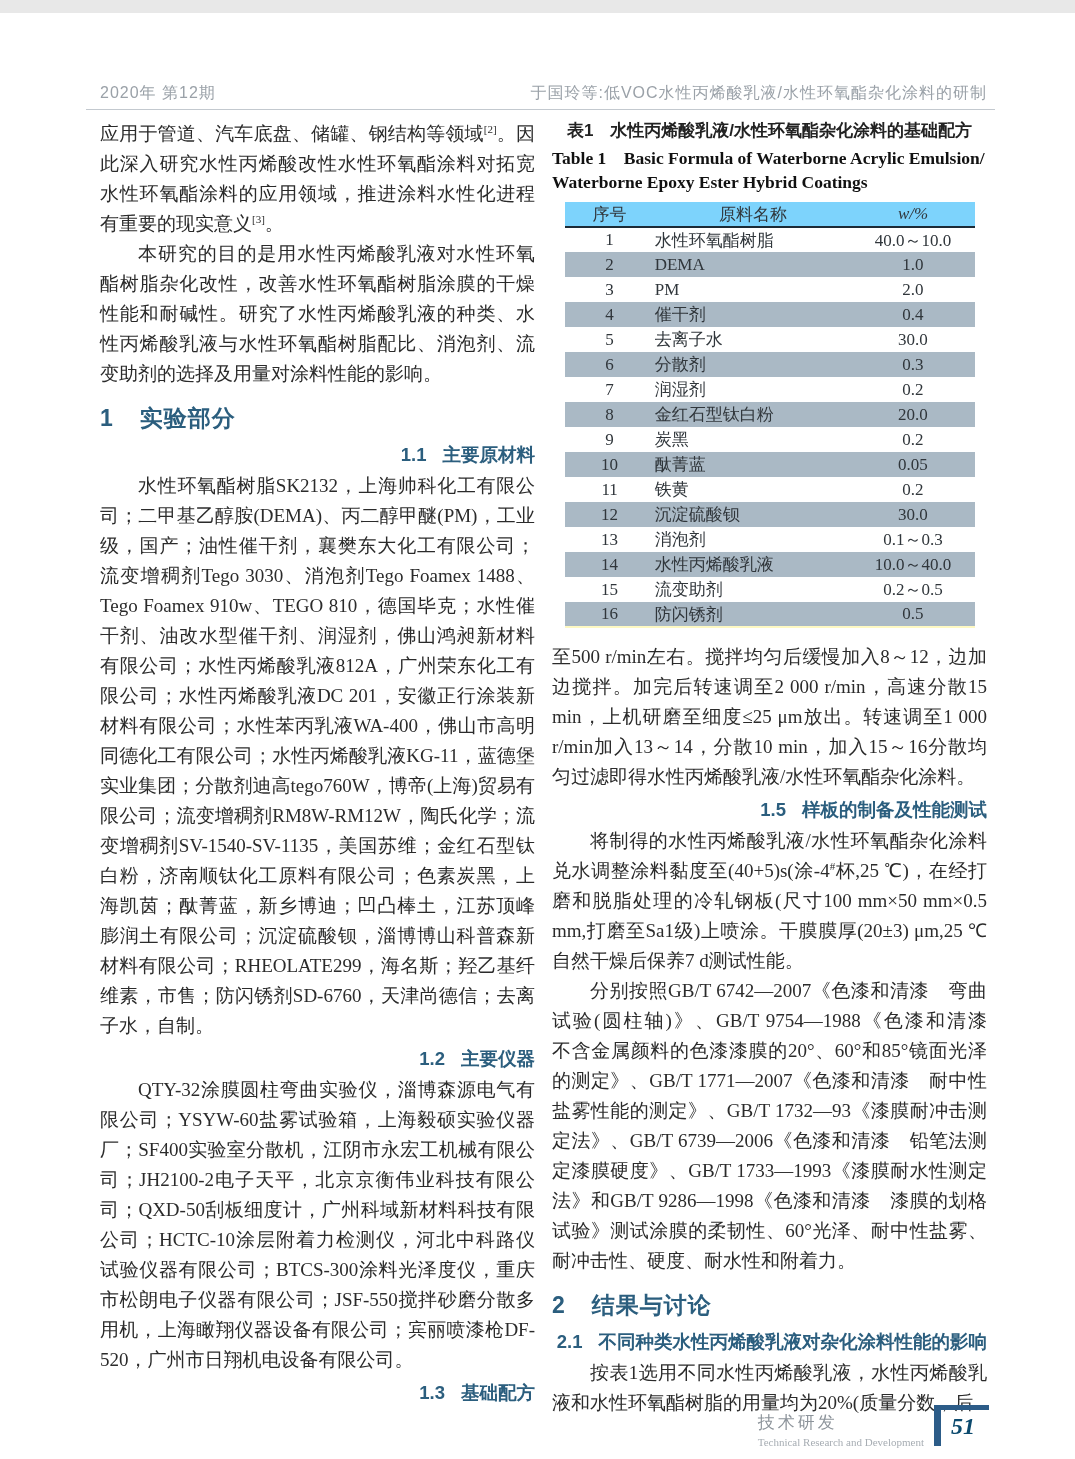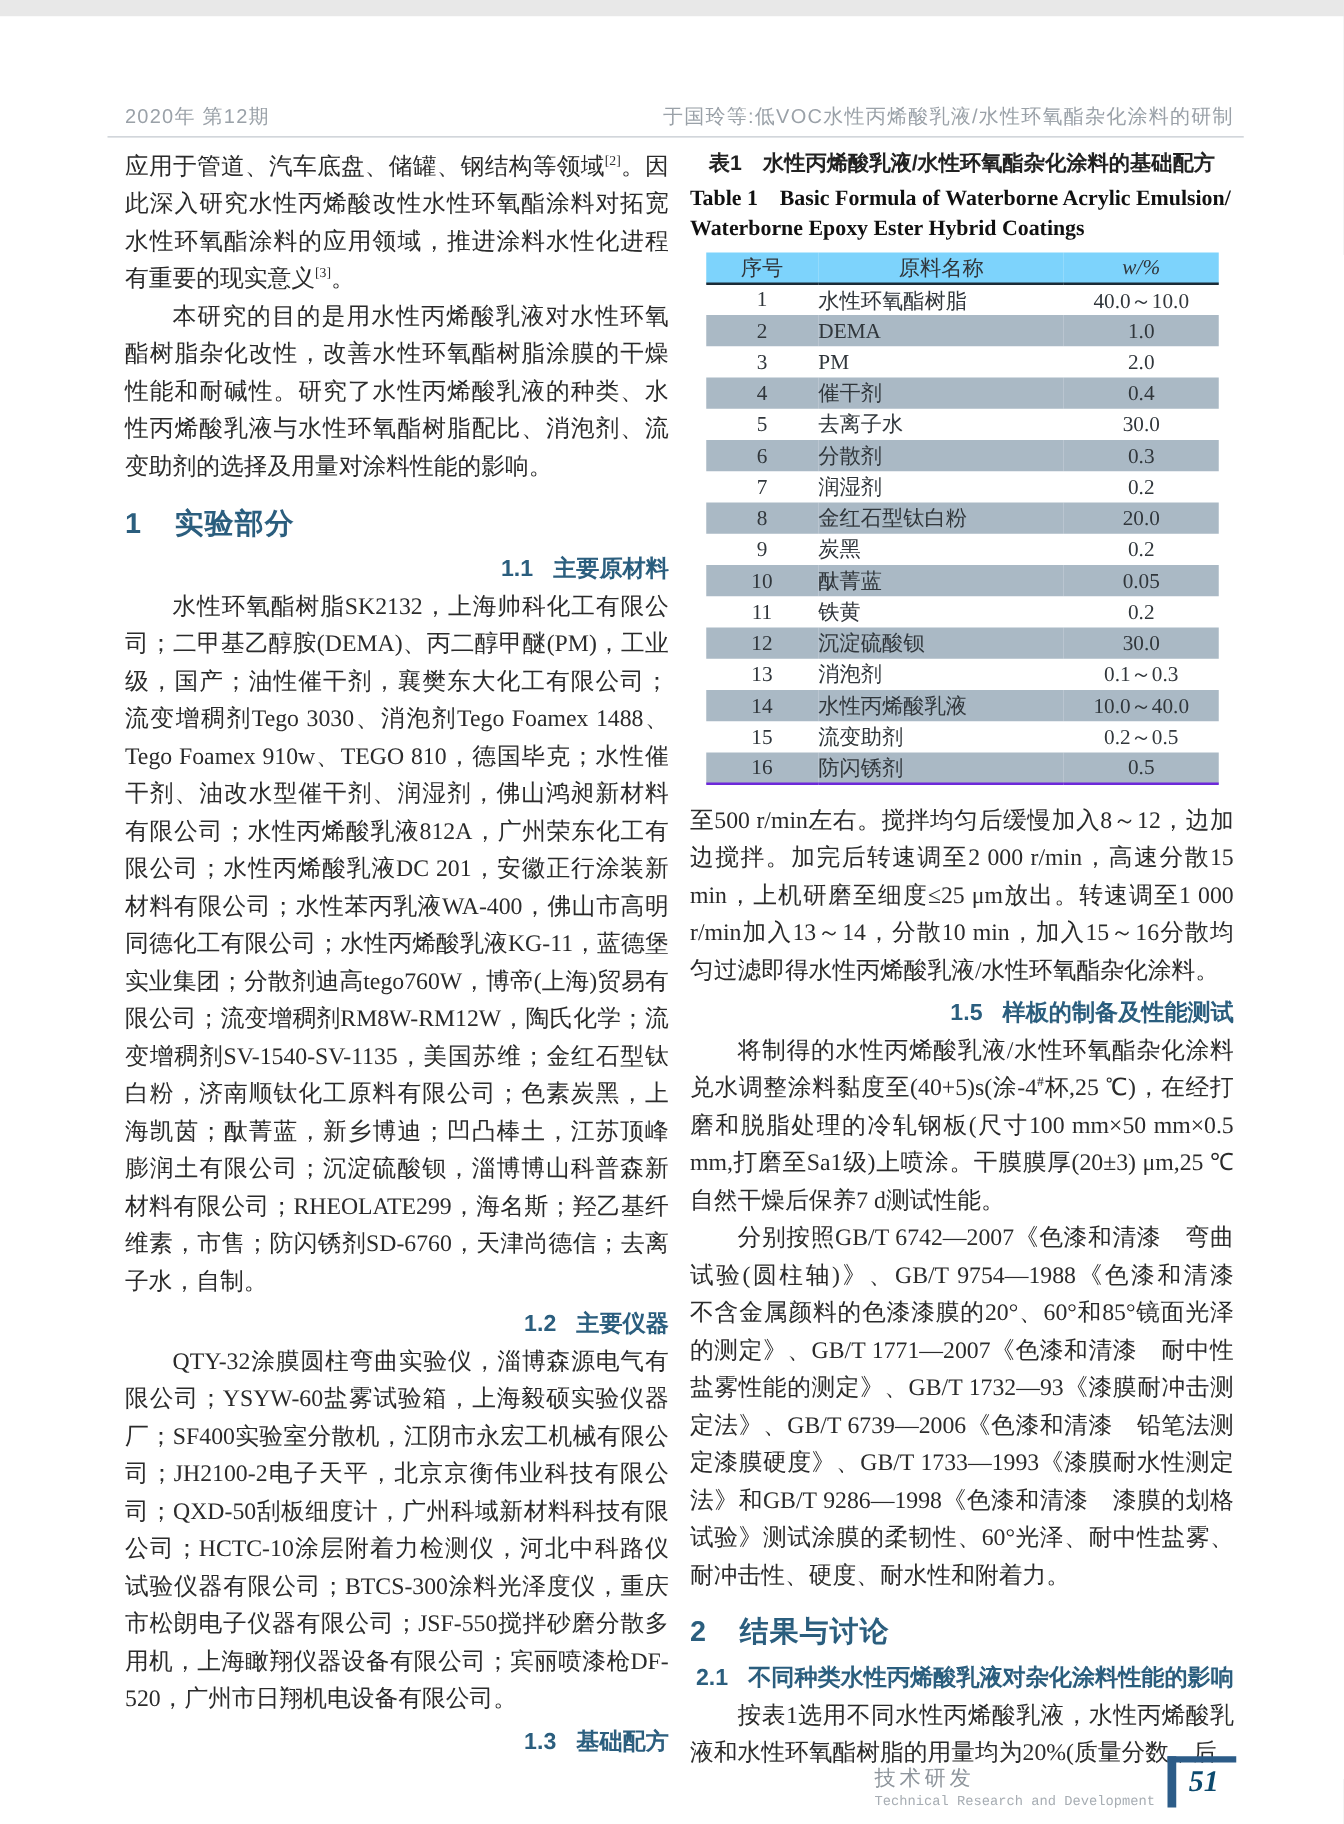--- a/index.html
+++ b/index.html
@@ -92,21 +92,21 @@
   }
   table.formula th, table.formula td {
     height: 25px;
     padding: 0;
     font-weight: normal;
     vertical-align: middle;
   }
   table.formula thead tr { background: #7dd3fc; }
   table.formula thead th { border-bottom: 2px solid #1c2b36; }
   table.formula tbody tr.stripe { background: #aab9c5; }
-  table.formula tbody tr:last-child td { border-bottom: 2px solid #6d28d9; }
+  table.formula tbody tr:last-child td { border-bottom: 2px solid #fef9c3; }
   td.c-num, th.c-num { width: 22%; text-align: center; }
   td.c-name, th.c-name { width: 48%; text-align: left; padding-left: 30px; }
   th.c-name { text-align: center; padding-left: 0; }
   td.c-val, th.c-val { width: 30%; text-align: center; }
   th.c-val { font-style: italic; font-family: "Liberation Serif", serif; }
   .tbl-wrap { margin-bottom: 14px; }
   
   .page-footer {
     position: absolute;
     right: 86px; bottom: 24px;
@@ -115,21 +115,21 @@
     gap: 10px;
   }
   .footer-labels { text-align: left; padding-top: 6px; }
   .footer-cn {
     font-family: "Liberation Sans", sans-serif;
     font-size: 17px;
     color: #8d949b;
     letter-spacing: 3px;
   }
   .footer-en {
-    font-family: Liberation Mono, monospace;
+    font-family: Liberation Serif, serif;
     font-size: 11px;
     color: #a7adb3;
     margin-top: 2px;
   }
   .footer-pageno {
     border-top: 5px solid #2c5c88;
     border-left: 7px solid #2c5c88;
     padding: 3px 14px 6px 10px;
     font-family: "Liberation Serif", serif;
     font-style: italic;

